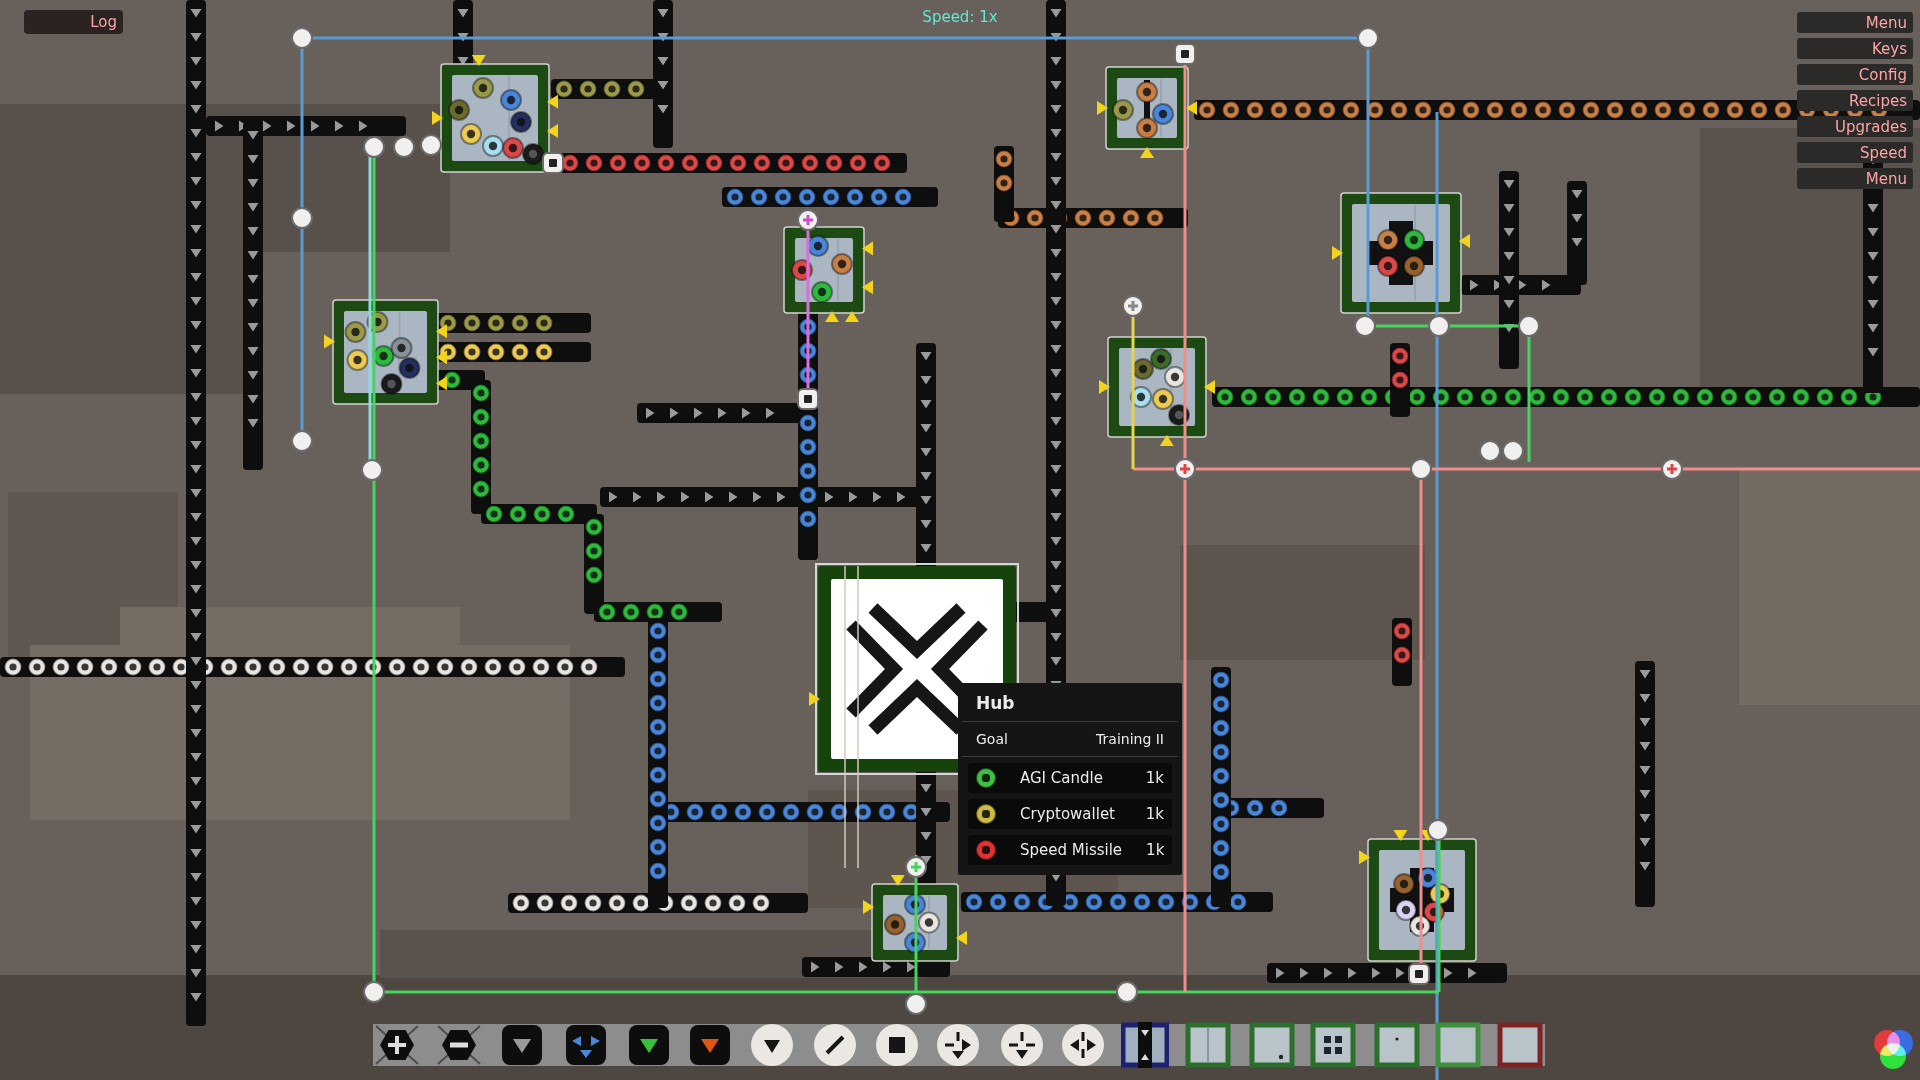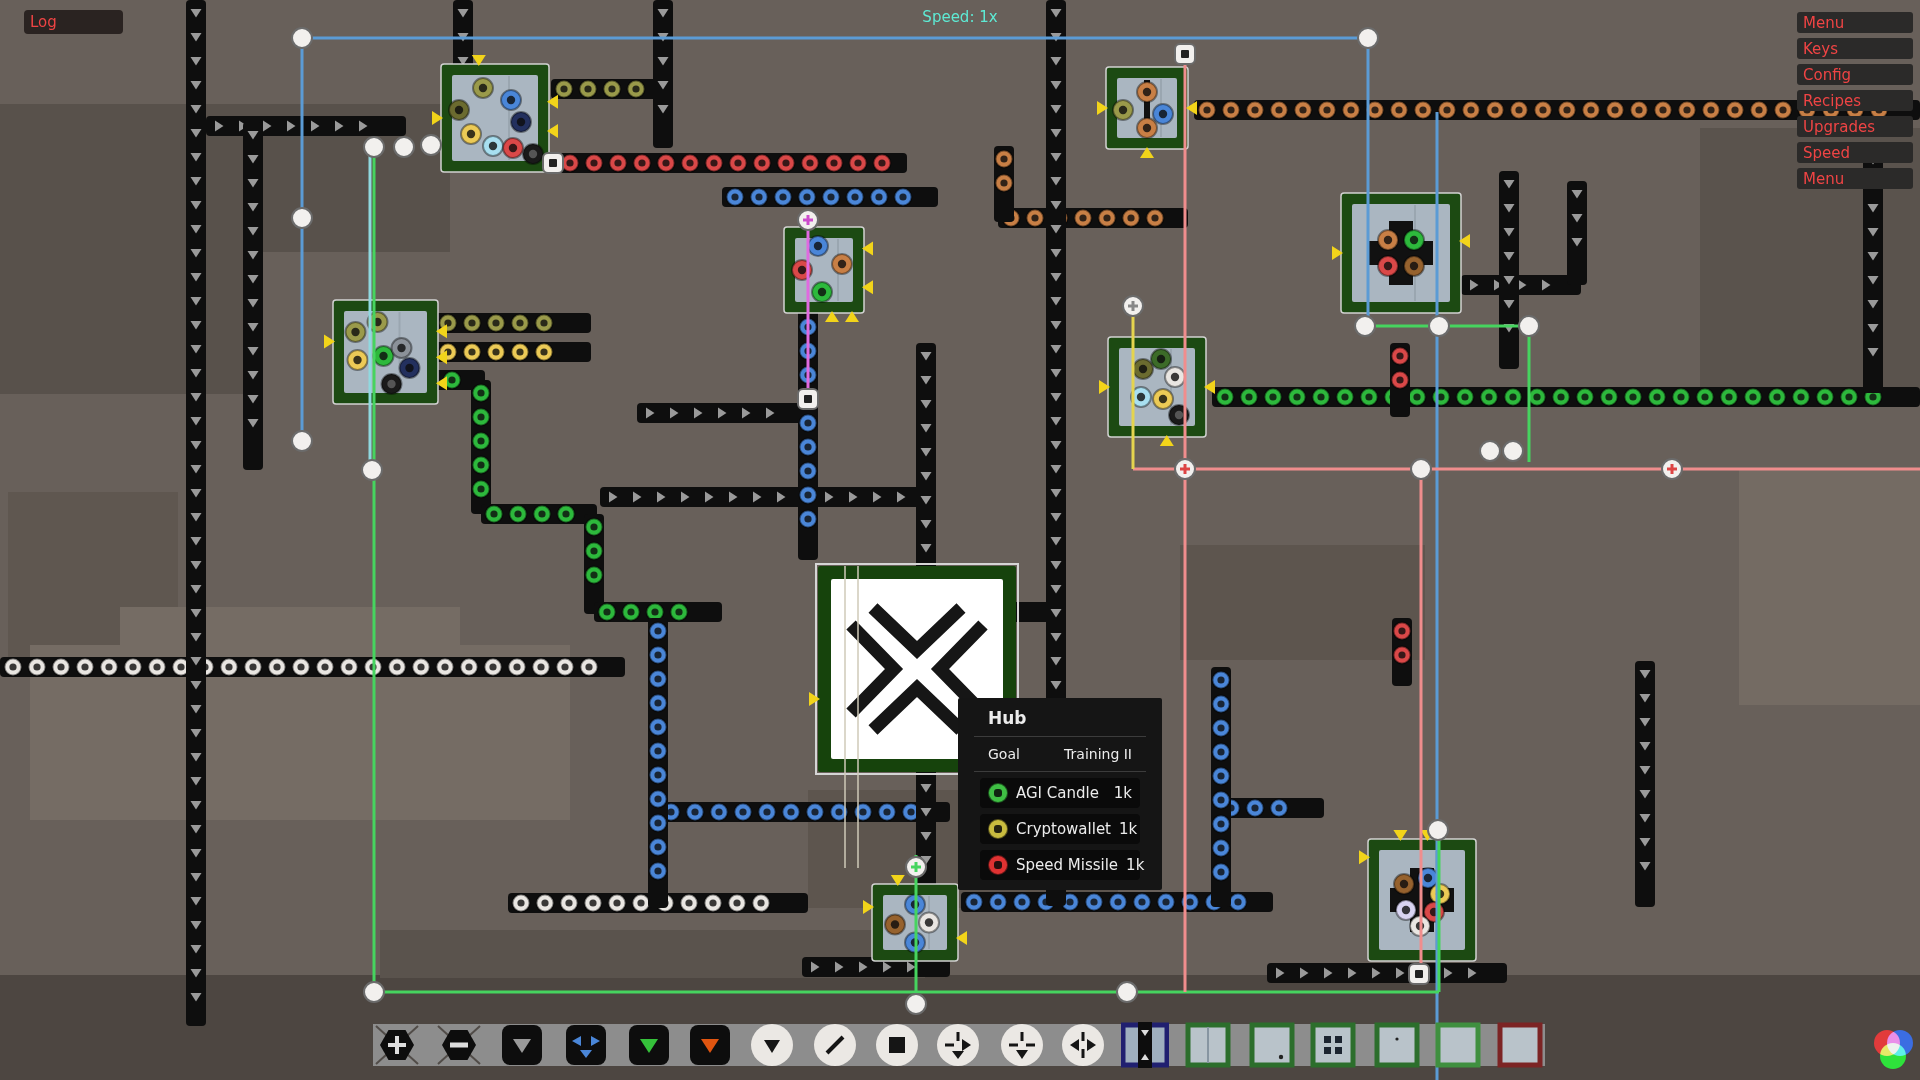--- a/index.html
+++ b/index.html
@@ -1,29 +1,29 @@
 <!DOCTYPE html>
 <html><head>
 <meta charset="utf-8">
 <style>
   html,body{margin:0;padding:0;background:#3a3532;}
   #app{position:relative;width:1920px;height:1080px;overflow:hidden;background:#68605a;font-family:"DejaVu Sans",sans-serif;}
   #scene{position:absolute;left:0;top:0;}
-  .hud-btn{position:absolute;background:#2b2726;color:#ef4444;border:none;border-radius:4px;
-    font-size:15px;font-family:"DejaVu Sans",sans-serif;display:flex;align-items:center;justify-content:flex-start;cursor:pointer;}
+  .hud-btn{position:absolute;background:#2b2726;color:#fca5a5;border:none;border-radius:4px;
+    font-size:15px;font-family:"DejaVu Sans",sans-serif;display:flex;align-items:center;justify-content:flex-end;cursor:pointer;}
   #log-btn{left:24px;top:10px;width:99px;height:24px;background:#2a2321;}
   #speed-label{position:absolute;top:8px;left:50%;transform:translateX(-50%);color:#5eead4;font-size:15px;}
   #menu-col{position:absolute;right:7px;top:12px;width:116px;display:flex;flex-direction:column;gap:5px;}
   #menu-col .hud-btn{position:relative;height:21px;background:#2b2a29;border-radius:3px;}
-  #hub-tooltip{position:absolute;left:958px;top:698px;width:204px;background:#151515;color:#ececec;
-    border-radius:2px;padding:6px 16px 10px;box-sizing:border-box;z-index:5;}
+  #hub-tooltip{position:absolute;left:958px;top:683px;width:224px;background:#151515;color:#ececec;
+    border-radius:2px;padding:6px 4px 10px;box-sizing:border-box;z-index:5;}
   .tt-title{font-weight:bold;font-size:17px;padding:4px 14px 8px;}
   .tt-div{height:1px;background:#3c3c3c;}
   .tt-goal{display:flex;justify-content:space-between;font-size:14px;padding:9px 14px;}
-  .tt-row{display:flex;align-items:center;gap:8px;background:#0a0a0a;border-radius:4px;
+  .tt-row{display:flex;align-items:center;gap:24px;background:#0a0a0a;border-radius:4px;
     margin:6px 6px 0;padding:2px 8px;font-size:15px;height:26px;}
   .tt-row .name{flex:1;white-space:nowrap;}
   .tt-icon{width:20px;height:20px;border-radius:50%;position:relative;flex:none;border:1px solid rgba(0,0,0,.55);box-sizing:border-box;}
   .tt-icon::after{content:"";position:absolute;inset:5px;background:rgba(8,8,8,.85);border-radius:3px;}
   #toolbar{position:absolute;left:373px;top:1024px;width:1172px;height:42px;background:#8d8d8d;z-index:4;}
   .tool{position:absolute;top:21px;transform:translate(-50%,-50%);cursor:pointer;line-height:0;}
   #rgb-icon{position:absolute;right:0px;bottom:0px;z-index:6;cursor:pointer;}
 </style>
 </head>
 <body>

